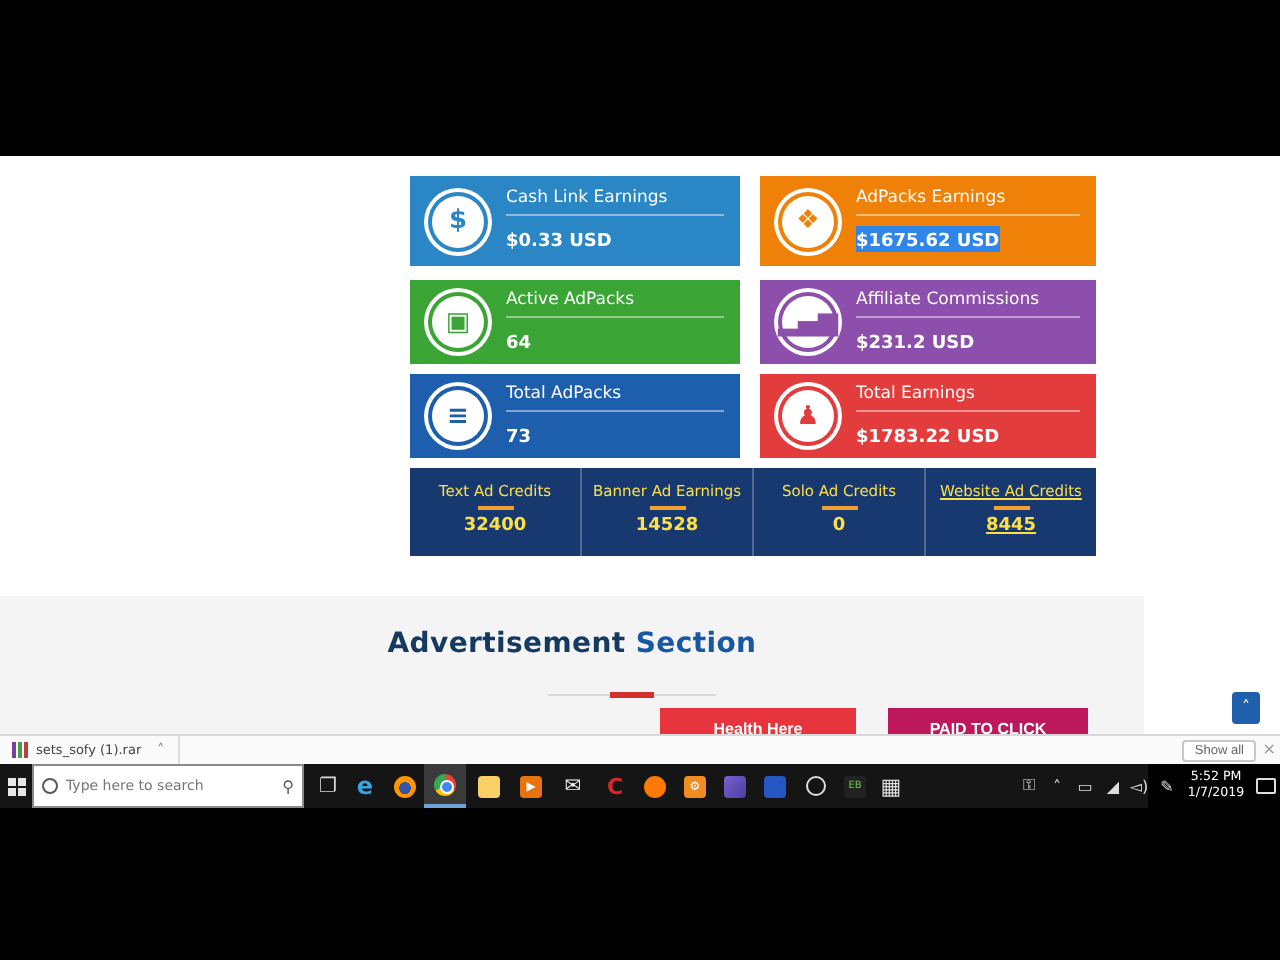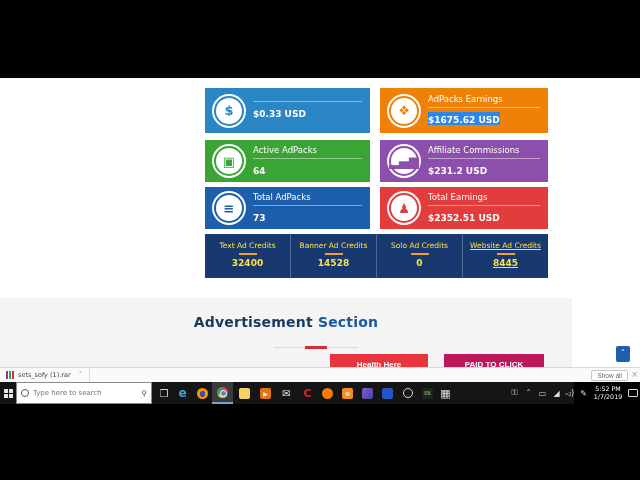--- a/index.html
+++ b/index.html
@@ -91,21 +91,21 @@
 </style>
 </head>
 <body>
 
 <div class="screen">
 
   <div class="card c0 pos00">
     <div class="icon-wrap">
         <div class="icon-disc">$</div>
       </div>
-    <div class="txt"><div class="sep"></div><span class="val">$0.33 USD</span></div>
+    <div class="txt"><div class="ttl">Cash Link Earnings</div><div class="sep"></div><span class="val">$0.33 USD</span></div>
   </div>
   <div class="card c1 pos01">
     <div class="icon-wrap">
         <div class="icon-disc">❖</div>
       </div>
     <div class="txt"><div class="ttl">AdPacks Earnings</div><div class="sep"></div><span class="val selected">$1675.62 USD</span></div>
   </div>
   <div class="card c2 pos10">
     <div class="icon-wrap">
         <div class="icon-disc">▣</div>
@@ -121,31 +121,31 @@
   <div class="card c4 pos20">
     <div class="icon-wrap">
         <div class="icon-disc">≡</div>
       </div>
     <div class="txt"><div class="ttl">Total AdPacks</div><div class="sep"></div><span class="val">73</span></div>
   </div>
   <div class="card c5 pos21">
     <div class="icon-wrap">
         <div class="icon-disc">♟</div>
       </div>
-    <div class="txt"><div class="ttl">Total Earnings</div><div class="sep"></div><span class="val">$2352.51 USD</span></div>
+    <div class="txt"><div class="ttl">Total Earnings</div><div class="sep"></div><span class="val">$1783.22 USD</span></div>
   </div>
 
   <div class="credits">
     <div class="credit-cell">
       <div class="clab">Text Ad Credits</div>
         <div class="cline"></div>
       <div class="cval">32400</div>
     </div>
     <div class="credit-cell">
-      <div class="clab">Banner Ad Credits</div>
+      <div class="clab">Banner Ad Earnings</div>
         <div class="cline"></div>
       <div class="cval">14528</div>
     </div>
     <div class="credit-cell">
       <div class="clab">Solo Ad Credits</div>
         <div class="cline"></div>
       <div class="cval">0</div>
     </div>
     <div class="credit-cell">
       <div class="clab">Website Ad Credits</div>

